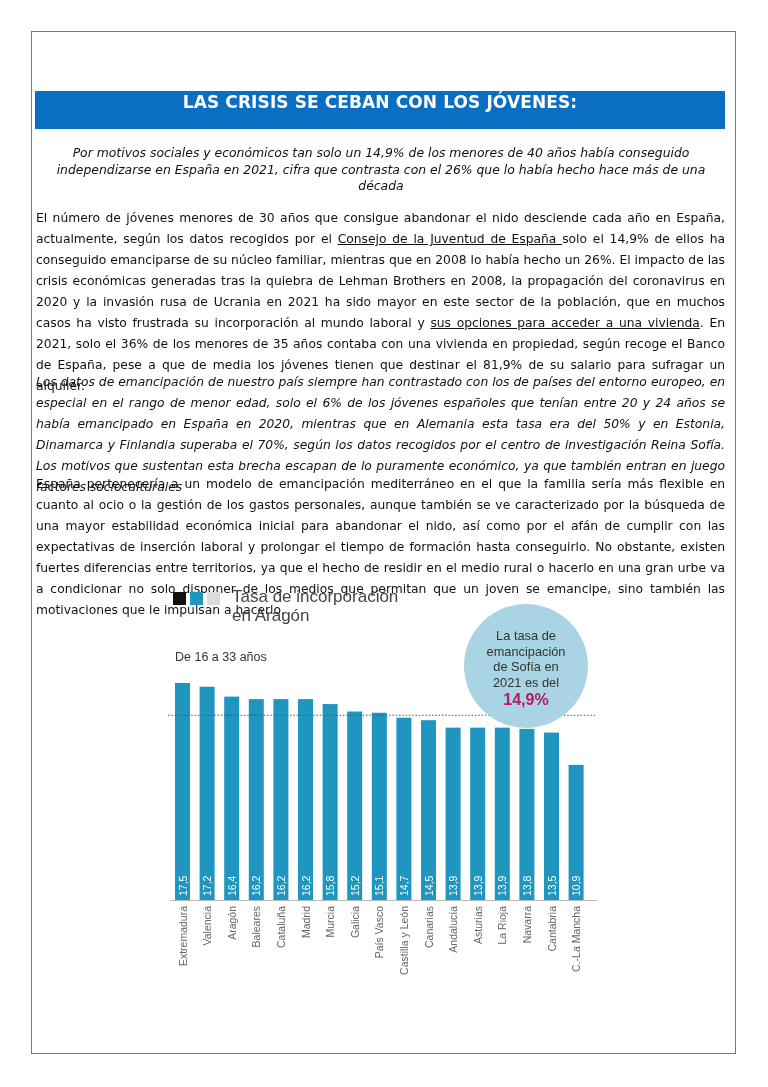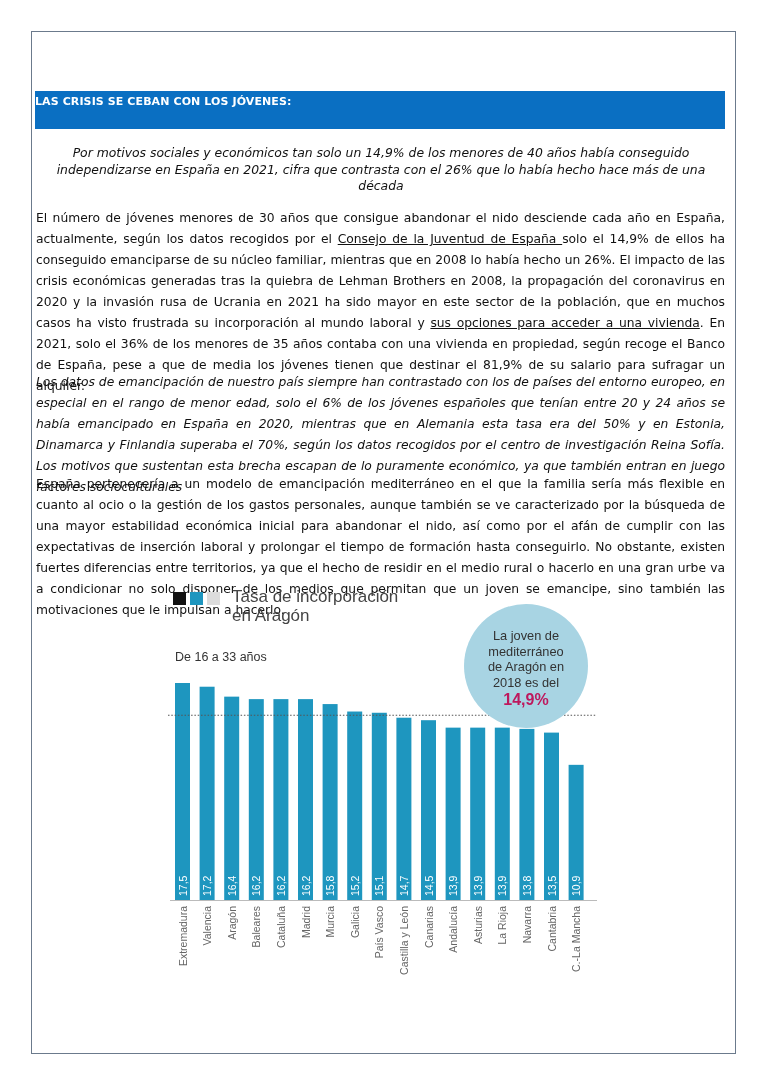--- a/index.html
+++ b/index.html
@@ -3,22 +3,22 @@
   <meta charset="utf-8">
   <style>
     html, body { margin: 0; padding: 0; background: #ffffff; }
     body { width: 768px; height: 1087px; position: relative; overflow: hidden; }
     .page-frame {
       position: absolute; left: 31px; top: 31px; width: 705px; height: 1023px;
       border: 1px solid #6b7a8c; box-sizing: border-box; background: #fff;
     }
     .headline-band {
       position: absolute; left: 35px; top: 91px; width: 690px; height: 38px;
-      background: #0a6fc2; color: #fff; 
-      font-family: "DejaVu Sans", sans-serif; font-weight: bold; font-size: 11px;
+      background: #0a6fc2; color: #fff; text-align: center;
+      font-family: "DejaVu Sans", sans-serif; font-weight: bold; font-size: 17px;
       line-height: 18px; padding-top: 2px; box-sizing: border-box; letter-spacing: 0.1px;
     }
     .headline-band div { white-space: nowrap; }
     .lead {
       position: absolute; left: 36px; top: 145px; width: 690px;
       font-family: "DejaVu Sans", sans-serif; font-style: italic; font-size: 12.4px;
       line-height: 16.6px; color: #111; text-align: center;
     }
     .body-p {
       position: absolute; left: 36px; width: 689px;
@@ -125,19 +125,19 @@
       <text x="395.5" y="311" transform="rotate(-90 395.5 311)" fill="#ffffff" font-family="&quot;Liberation Sans&quot;, sans-serif" font-size="10.5">13,5</text>
       <text x="395.5" y="321" transform="rotate(-90 395.5 321)" text-anchor="end" fill="#666" font-family="&quot;Liberation Sans&quot;, sans-serif" font-size="10.5">Cantabria</text>
       <rect x="408.6" y="179.84" width="15" height="135.16" fill="#1e96bf"></rect>
       <text x="420.1" y="311" transform="rotate(-90 420.1 311)" fill="#ffffff" font-family="&quot;Liberation Sans&quot;, sans-serif" font-size="10.5">10,9</text>
       <text x="420.1" y="321" transform="rotate(-90 420.1 321)" text-anchor="end" fill="#666" font-family="&quot;Liberation Sans&quot;, sans-serif" font-size="10.5">C.-La Mancha</text>
       <line x1="10" x2="437" y1="315.5" y2="315.5" stroke="#bbb" stroke-width="1"></line>
       <line x1="8" x2="436" y1="130.23999999999998" y2="130.23999999999998" stroke="#555" stroke-width="1.2" stroke-dasharray="1.5,1.8"></line>
     </svg>
 
   <div class="callout">
-    <div>La joven de</div>
-    <div>mediterráneo</div>
-    <div>de Aragón en</div>
-    <div>2018 es del</div>
+    <div>La tasa de</div>
+    <div>emancipación</div>
+    <div>de Sofía en</div>
+    <div>2021 es del</div>
     <div class="big">14,9%</div>
   </div>
 </div>
 
 </body></html>

